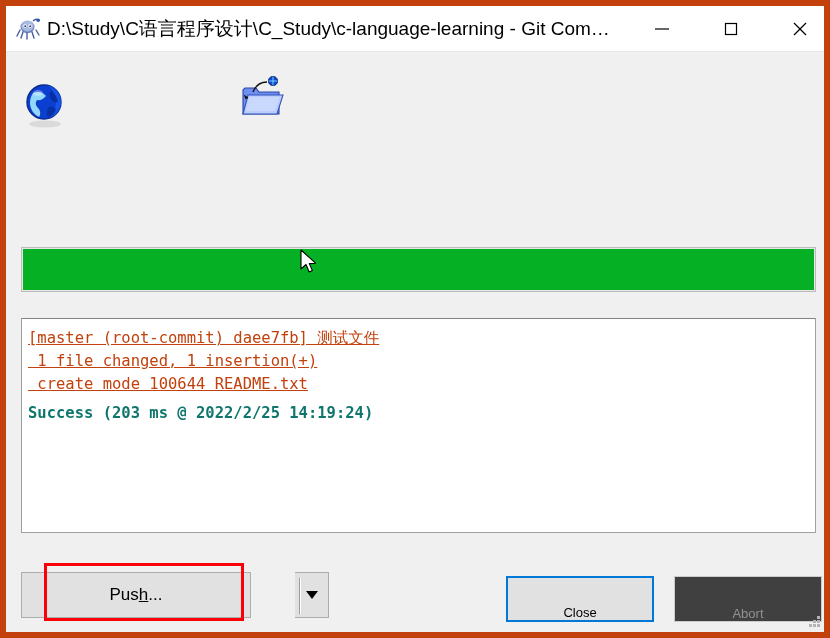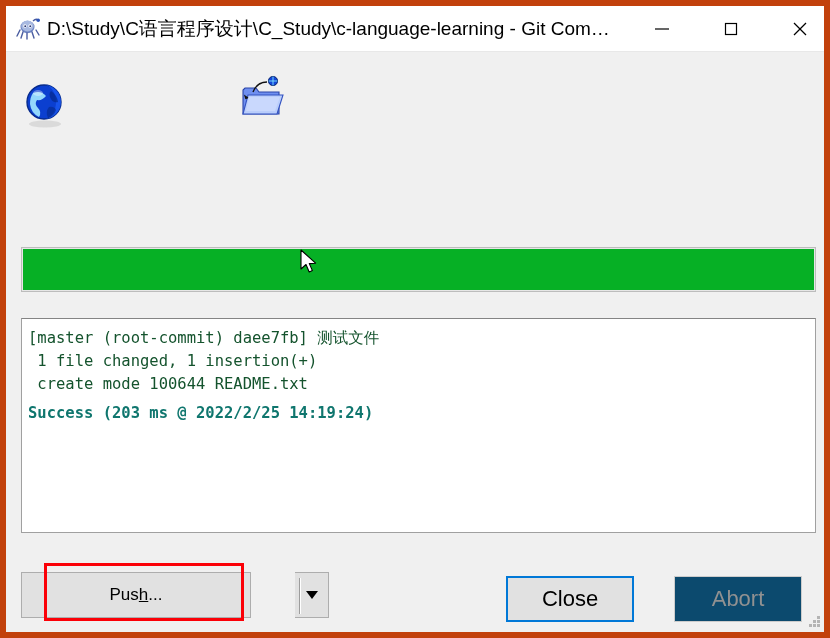--- a/index.html
+++ b/index.html
@@ -106,22 +106,23 @@
     border-top-color: #848484;
     box-sizing: border-box;
     overflow: hidden;
   }
   .output-text {
     margin: 0;
     padding: 8px 6px 6px 6px;
     font-family: "DejaVu Sans Mono", "Liberation Mono", monospace;
     font-size: 15.5px;
     line-height: 23px;
-    color: #14532d;
+    color: #c2410c;
     white-space: pre;
+    text-decoration: underline;
   }
   .output-success {
     margin: 0;
     padding: 0 6px;
     font-family: "DejaVu Sans Mono", "Liberation Mono", monospace;
     font-size: 15.5px;
     line-height: 23px;
     font-weight: bold;
     color: #0000cd;
     white-space: pre;
@@ -175,39 +176,39 @@
     top: 557px;
     width: 200px;
     height: 58px;
     border: 3px solid #fb0007;
     box-sizing: border-box;
     pointer-events: none;
   }
   .btn {
     position: absolute;
     height: 46px;
-    width: 128px;
-    box-sizing: border-box;
-    display: flex;
-    align-items: center;
+    width: 148px;
+    box-sizing: border-box;
+    display: flex;
+    align-items: flex-end;
     justify-content: center;
-    font-size: 22px;
+    font-size: 13px;
     font-family: "Liberation Sans", sans-serif;
   }
   .btn-close {
     left: 500px;
     top: 570px;
     background: #e1e1e1;
     border: 2px solid #0078d7;
     color: #000000;
   }
   .btn-abort {
     left: 668px;
     top: 570px;
-    background: #0c4a6e;
+    background: #404040;
     border: 1px solid #cccccc;
     color: #919191;
   }
 
   
   .grip {
     position: absolute;
     right: 3px;
     bottom: 3px;
     width: 13px;

